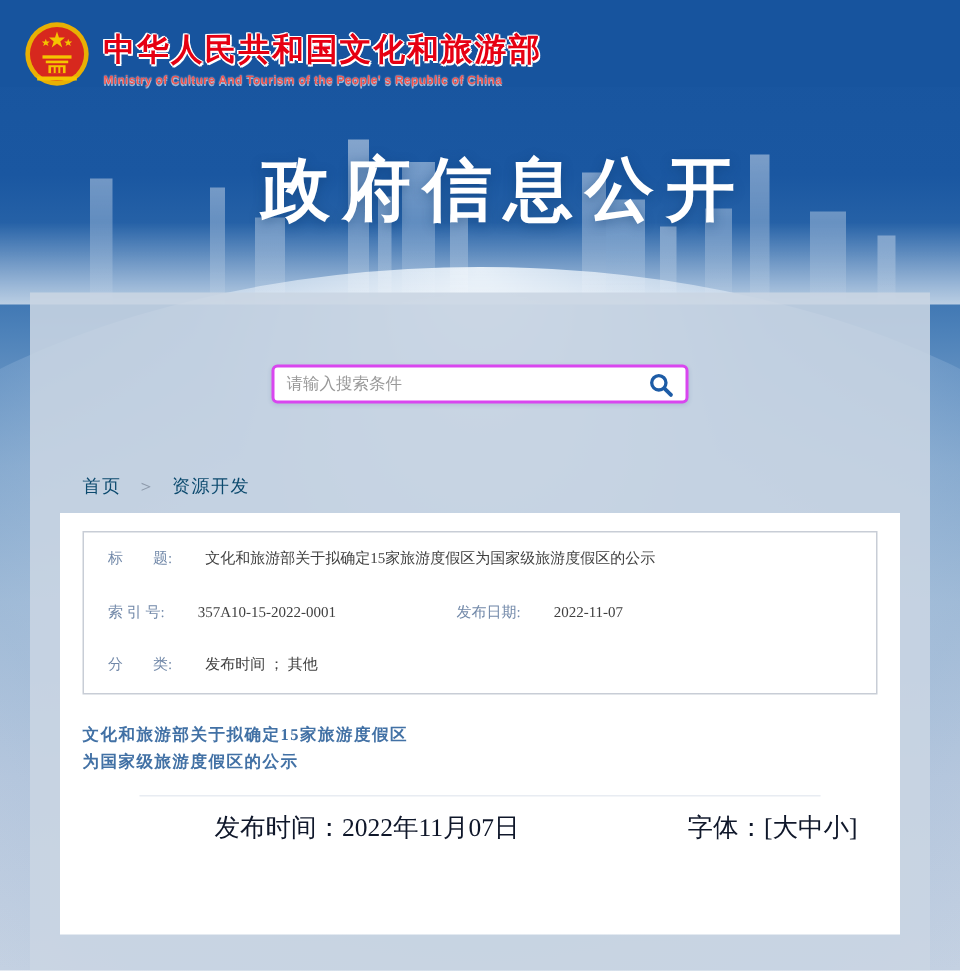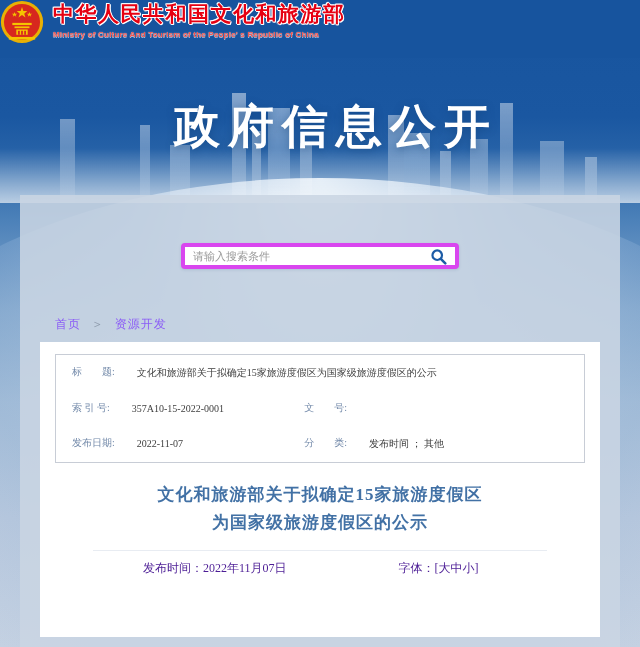--- a/index.html
+++ b/index.html
@@ -4,22 +4,22 @@
 <style>
   * { margin:0; padding:0; box-sizing:border-box; }
   html,body { width:640px; }
   body {
     height:647px; overflow:hidden; position:relative;
     font-family:"Liberation Sans","DejaVu Sans",sans-serif;
     background:linear-gradient(180deg,#17549e 0%,#1a57a1 18%,#2c67aa 26%,#4c81b9 34%,#86a9cd 48%,#a8c0d9 62%,#bccbdf 80%,#c4d1e2 100%);
   }
   
   .header {
-    height:58px; background:#17549e; display:flex; align-items:flex-start;
-    position:relative; z-index:5;
+    height:58px; background:#17549e; display:flex; align-items:flex-end;
+    padding-left:16px; position:relative; z-index:5;
   }
   .emblem { width:44px; height:44px; flex:0 0 auto; }
   .header-text { margin-left:9px; }
   .site-title {
     font-size:21px; font-weight:bold; color:#e60012; letter-spacing:1.5px;
     text-shadow:-1px 0 0 #fff,1px 0 0 #fff,0 -1px 0 #fff,0 1px 0 #fff,1px 1px 0 #fff,-1px -1px 0 #fff;
     font-family:"Liberation Sans","DejaVu Sans",sans-serif;
   }
   .site-subtitle {
     font-size:8px; font-weight:bold; color:#f0544f; margin-top:2px; letter-spacing:.2px;
@@ -66,51 +66,51 @@
     width:980px; height:560px; border-radius:50%; z-index:0; pointer-events:none;
     background:radial-gradient(ellipse at 50% 0%, rgba(224,236,247,.95) 0%, rgba(170,198,228,.55) 28%, rgba(120,160,205,.18) 55%, rgba(120,160,205,0) 75%);
   }
   
   .wrapper {
     position:relative; z-index:2; margin:0 20px; min-height:452px;
     background:rgba(201,213,227,.88); padding-top:48px;
   }
   .search-row { display:flex; justify-content:center; }
   .search-box {
-    width:278px; height:26px; background:#fff; border:4px solid #d946ef;
+    width:278px; height:26px; background:#fff; border:2px solid #d946ef;
     border-radius:4px; display:flex; align-items:center; padding:0 8px;
     box-shadow:0 1px 3px rgba(40,80,130,.15);
   }
   .search-box input {
     flex:1; border:none; outline:none; font-size:11px; color:#555;
     font-family:"Liberation Sans","DejaVu Sans",sans-serif; background:transparent;
   }
   .search-box input::placeholder { color:#9a9a9a; }
   .search-btn { width:18px; height:18px; border:none; background:transparent; cursor:pointer; display:flex; align-items:center; justify-content:center; padding:0; }
   .breadcrumb { margin:47px 0 0 35px; font-size:12px; color:#8d9aab; letter-spacing:1px; }
-  .breadcrumb a { color:#8b5cf6; text-decoration:none; cursor:pointer; }
+  .breadcrumb a { color:#0c4a6e; text-decoration:none; cursor:pointer; }
   .breadcrumb .sep { margin:0 6px; }
   
   .card { margin:9px 20px 0; background:#fff; padding:12px 15px 60px; }
   .meta-table {
     border:1px solid #c8cdd6; font-size:10px;
     display:grid; grid-template-columns:44% 56%;
     font-family:"Liberation Serif","DejaVu Serif",serif;
   }
   .meta-cell { padding:10px 0 10px 16px; display:flex; align-items:flex-start; }
   .meta-cell.full { grid-column:1 / span 2; }
   .meta-label { color:#7289a9; white-space:pre; flex:0 0 auto; }
   .meta-value { color:#404040; margin-left:22px; line-height:1.55; }
   .article-title {
-    margin-top:18px; text-align:center; color:#4271a5; font-size:17px; font-weight:bold;
+    margin-top:18px; text-align:left; color:#4271a5; font-size:11px; font-weight:bold;
     line-height:1.7; font-family:"Liberation Serif","DejaVu Serif",serif; letter-spacing:1px;
   }
   .title-divider { border:none; border-top:1px solid #e8ecf2; margin:12px 38px 0; }
   .pub-row {
-    margin-top:9px; font-size:12px; color:#4c1d95; display:flex;
+    margin-top:9px; font-size:17px; color:#0f172a; display:flex;
     font-family:"Liberation Serif","DejaVu Serif",serif;
   }
   .pub-time { margin-left:88px; }
   .font-size-ctl { margin-left:112px; }
   .font-size-ctl .opts { cursor:pointer; }
 </style>
 </head>
 <body>
 
 <div class="header">
@@ -166,24 +166,20 @@
     <div class="meta-table">
       <div class="meta-cell full">
         <span class="meta-label">标　　题:</span>
         <span class="meta-value">文化和旅游部关于拟确定15家旅游度假区为国家级旅游度假区的公示</span>
       </div>
       <div class="meta-cell">
         <span class="meta-label">索 引 号:</span>
         <span class="meta-value">357A10-15-2022-0001</span>
       </div>
       <div class="meta-cell">
-        <span class="meta-label">文　　号:</span>
-        <span class="meta-value"></span>
-      </div>
-      <div class="meta-cell">
         <span class="meta-label">发布日期:</span>
         <span class="meta-value">2022-11-07</span>
       </div>
       <div class="meta-cell">
         <span class="meta-label">分　　类:</span>
         <span class="meta-value">发布时间 ； 其他</span>
       </div>
     </div>
 
     <div class="article-title">

